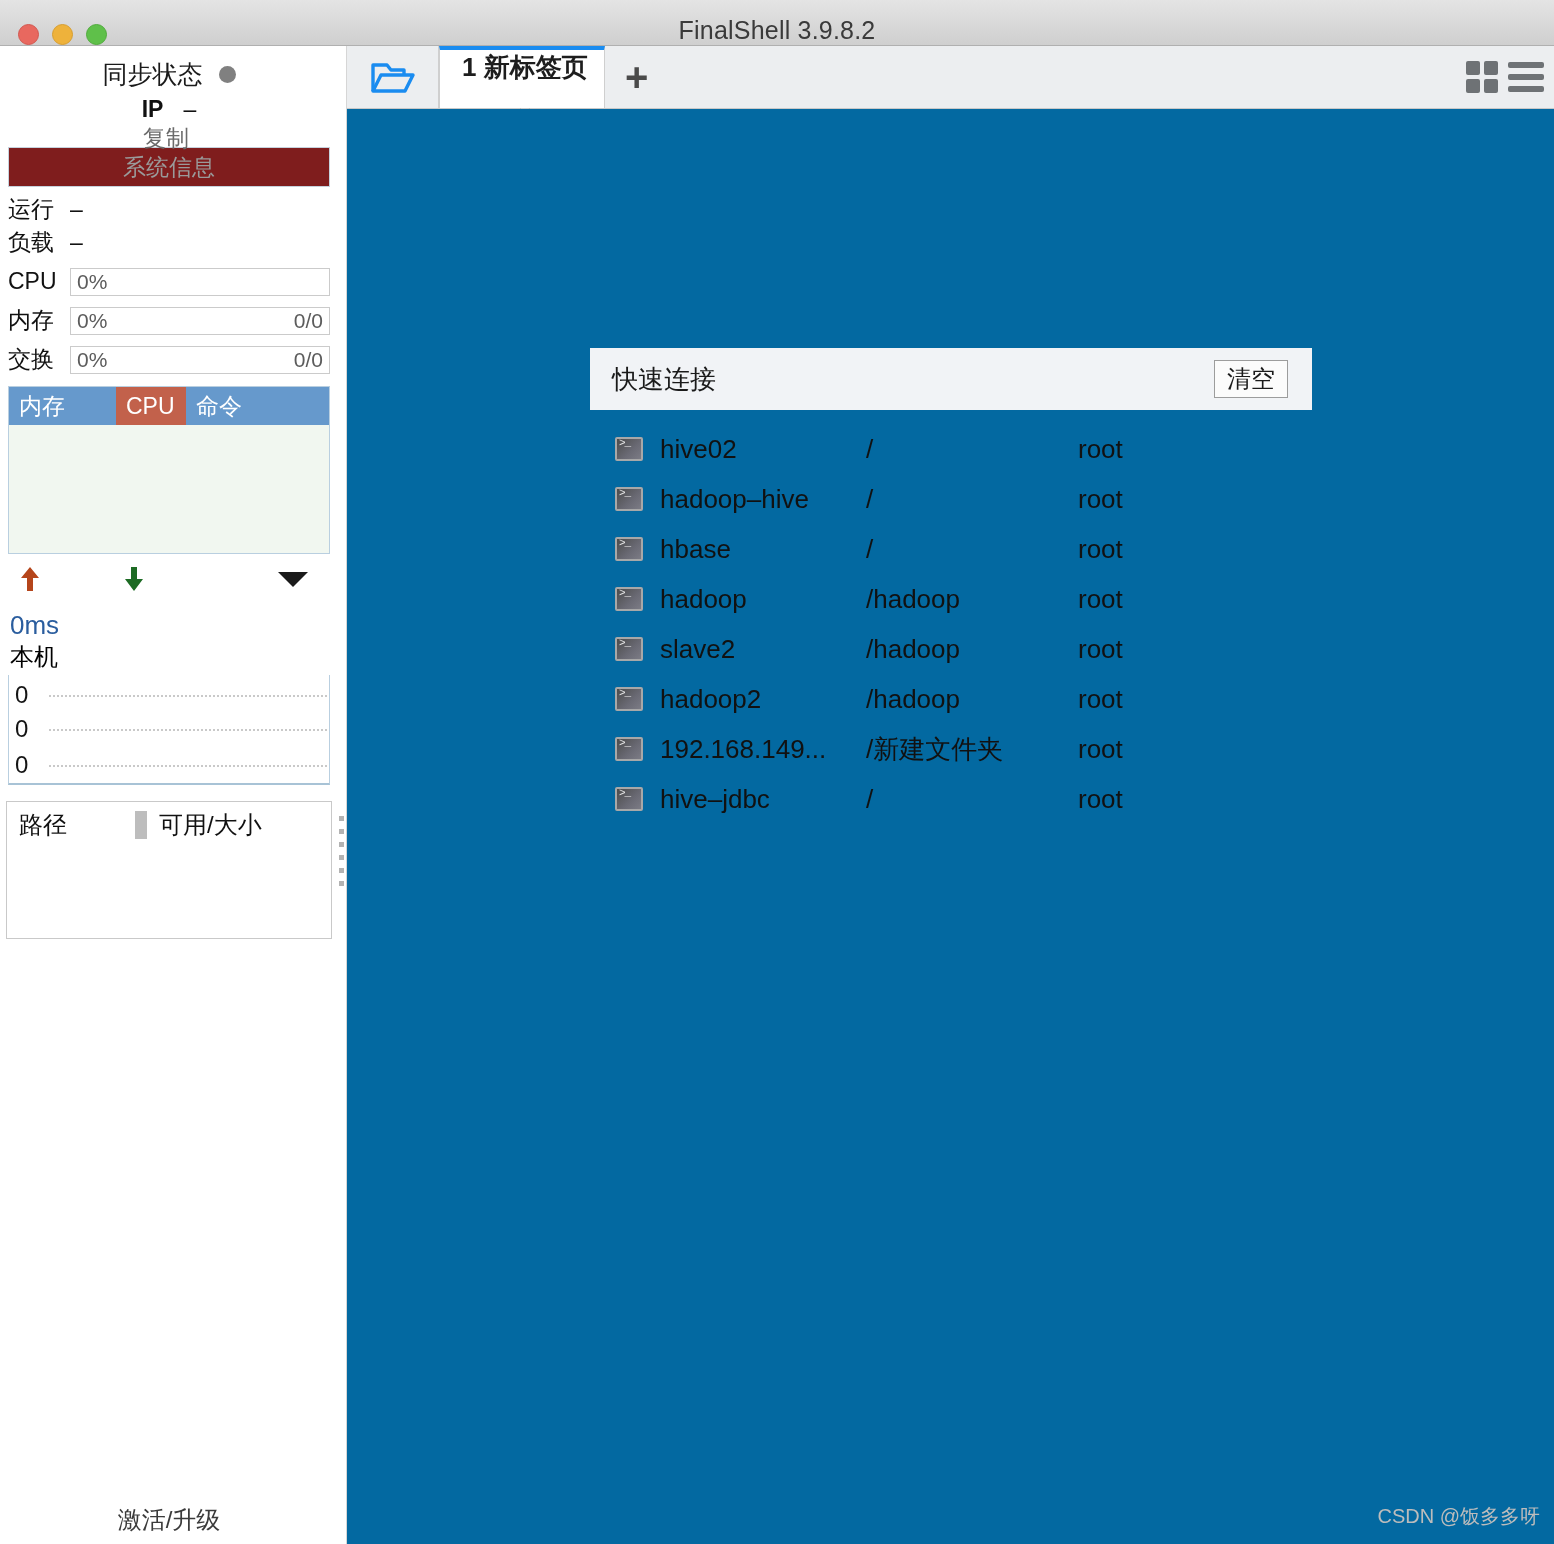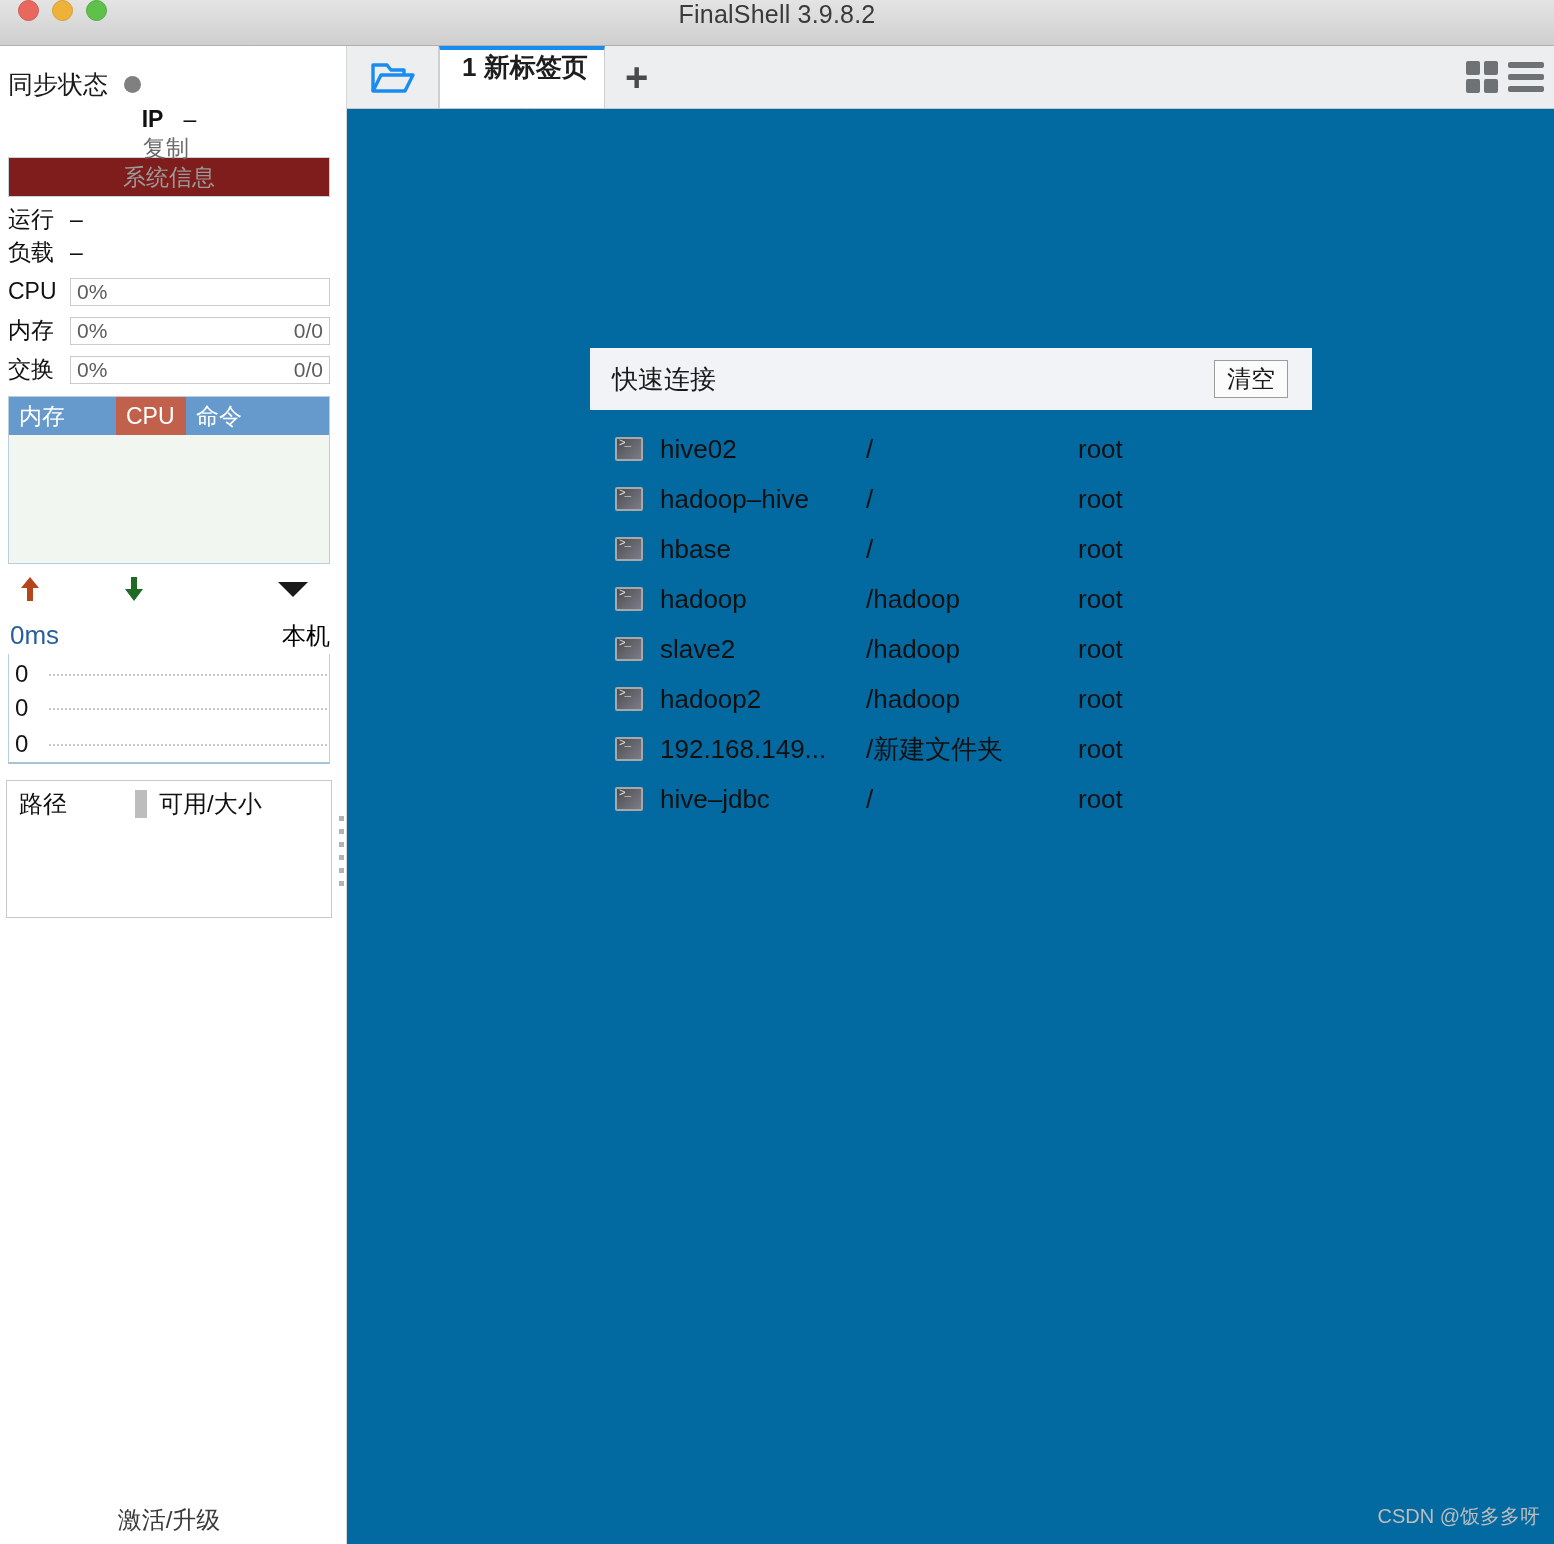--- a/index.html
+++ b/index.html
@@ -14,21 +14,21 @@
     overflow: hidden;
     position: relative;
   }
 
   
   .titlebar {
     height: 46px;
     background: linear-gradient(to bottom, #e4e4e4, #cfcfcf);
     border-bottom: 1px solid #b0b0b0;
     display: flex;
-    align-items: flex-start;
+    align-items: flex-end;
     position: relative;
     box-sizing: border-box;
   }
   .traffic {
     display: flex;
     gap: 13px;
     padding-left: 18px;
   }
   .dot {
     width: 19px; height: 19px;
@@ -63,21 +63,22 @@
     box-sizing: border-box;
     padding: 0;
   }
   .sb-row {
     display: flex;
     align-items: center;
     padding: 0 8px;
   }
   .sync-row {
     height: 44px;
-    margin-top: 16px;
+    margin-top: 6px;
+    justify-content: center;
   }
   .sync-label {
     font-size: 25px;
     color: #1a1a1a;
     margin-right: 16px;
   }
   .sync-dot {
     width: 17px; height: 17px;
     border-radius: 50%;
     background: #808080;
@@ -191,20 +192,21 @@
     font-size: 24px;
     color: #151515;
     transform: translateY(-50%);
   }
 
   .lat-head {
     display: flex;
     justify-content: space-between;
     align-items: baseline;
     padding: 12px 8px 0 10px;
+    flex-direction: column;
   }
   .lat-ms { font-size: 26px; color: #2a5d9e; }
   .lat-host { font-size: 24px; color: #000000; }
   .lat-chart {
     margin: 2px 8px 0 8px;
     border-left: 1px solid #b9cfe0;
     border-bottom: 2px solid #a8c3d6;
     border-right: 1px solid #b9cfe0;
     height: 110px;
     position: relative;

